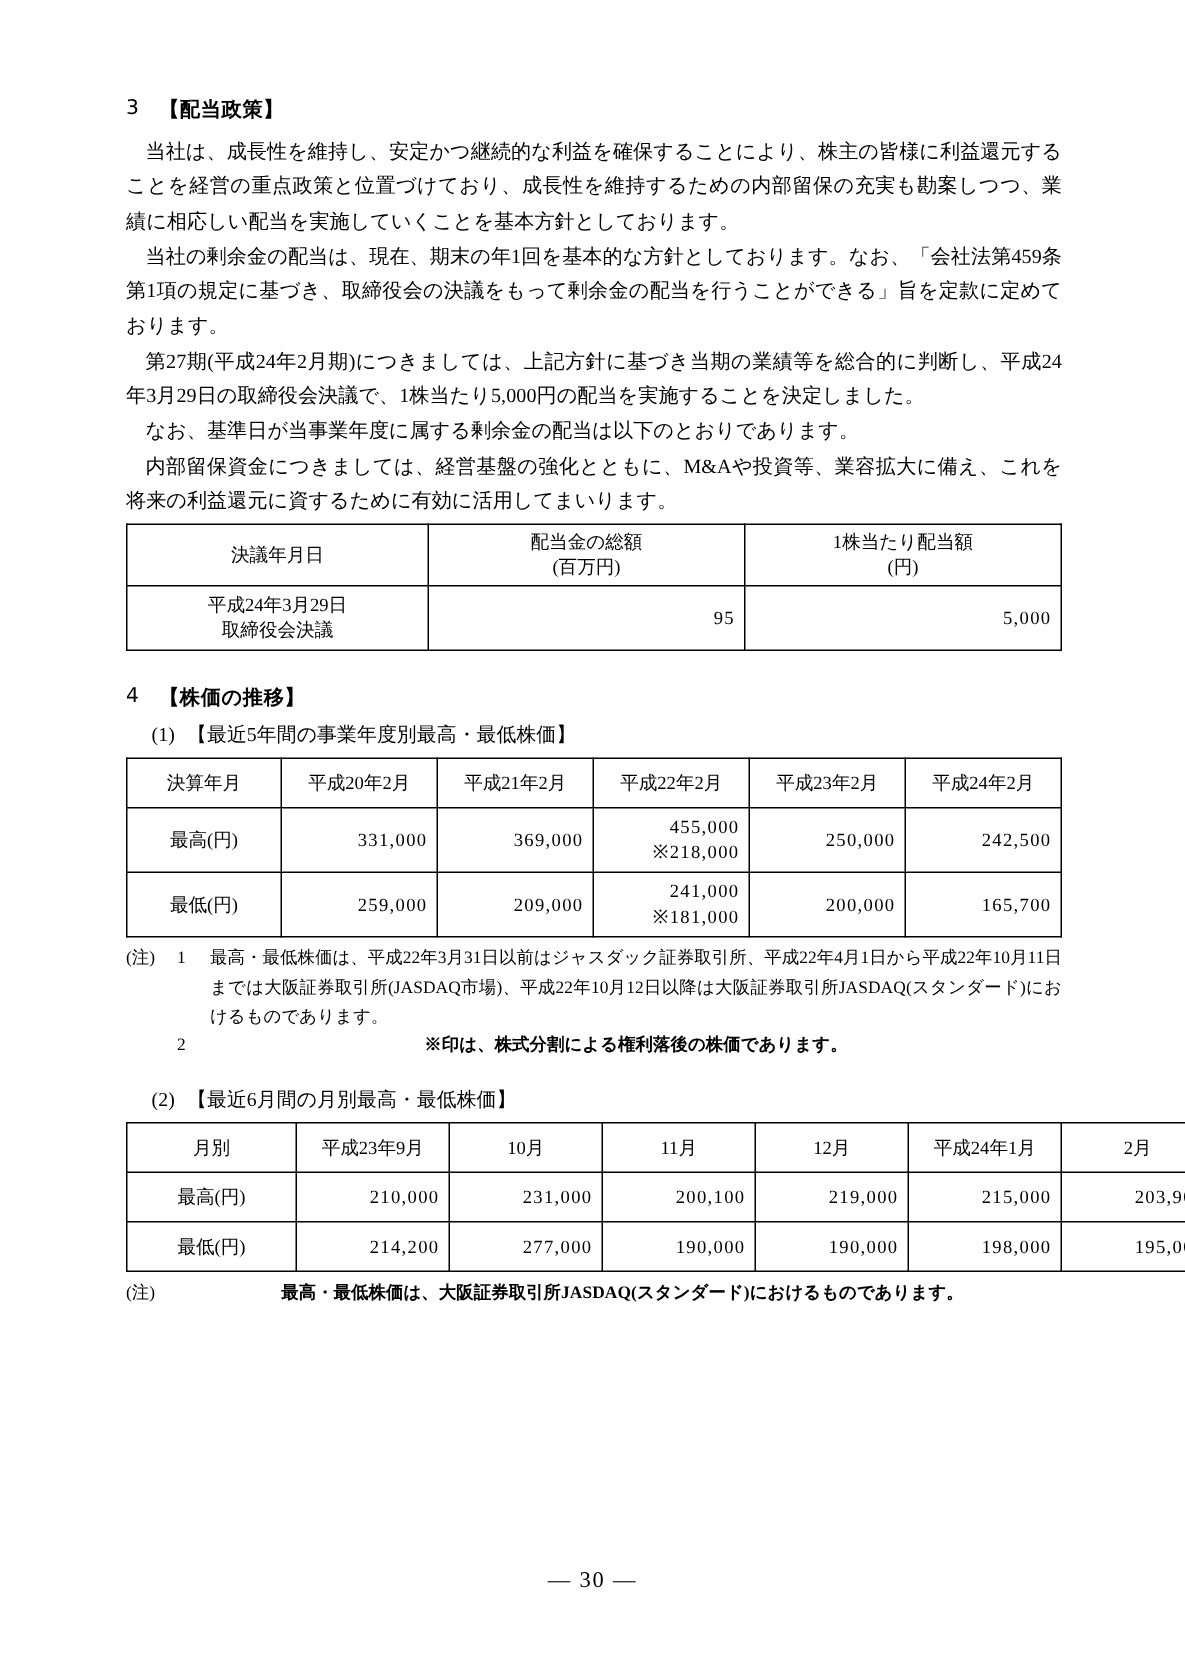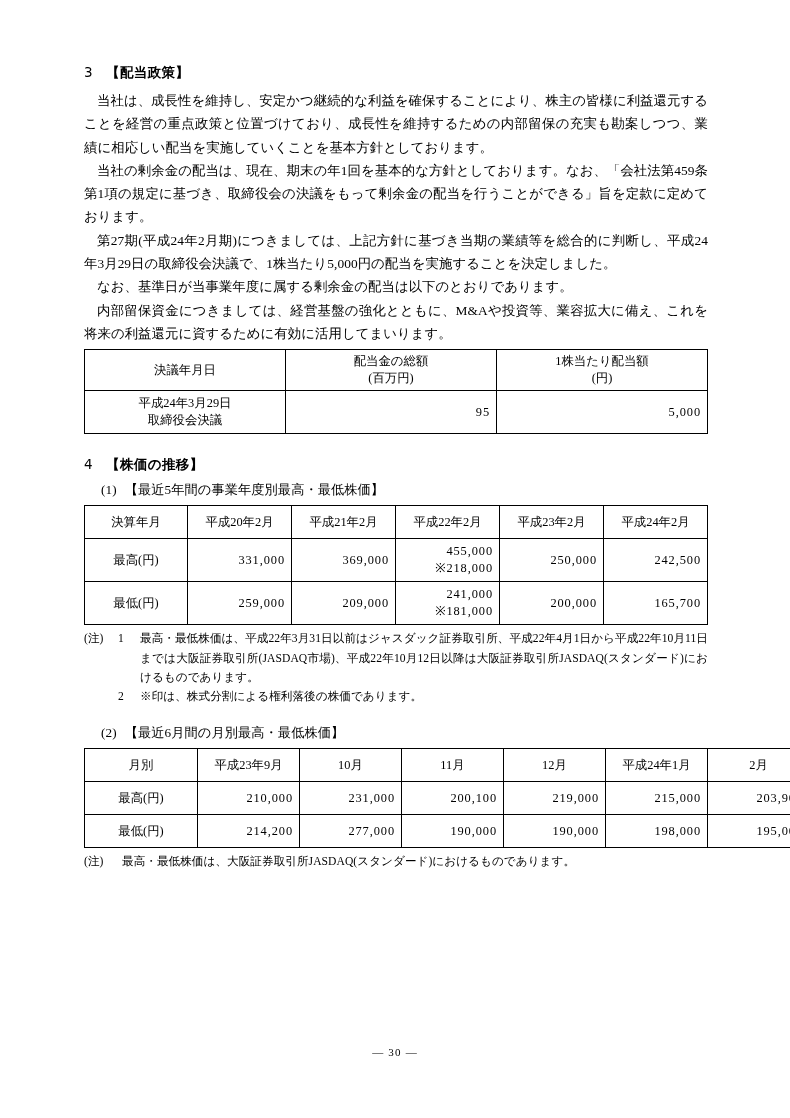--- a/index.html
+++ b/index.html
@@ -93,32 +93,32 @@
   .notes {
     font-size: 11.6px;
     line-height: 19.3px;
     margin-top: 4px;
     letter-spacing: 0.05px;
   }
   .note-row { display: flex; align-items: flex-start; }
   .note-row .tag  { flex: 0 0 34px; }
   .note-row .idx  { flex: 0 0 22px; text-align: left; }
   .note-row .txt  { flex: 1 1 auto; text-align: justify; text-justify: inter-character; }
-  .note-row .txt.nojust { text-align: left; }
+  .note-row .txt.nojust { text-align: center; font-weight: bold; }
   .note-row.no-tag .tag { visibility: hidden; }
   .note-single .txt { padding-left: 4px; }
 
   
   .footer {
     position: absolute;
     left: 0;
     top: 1046px;
     width: 790px;
     text-align: center;
-    font-size: 11px;
+    font-size: 15px;
     letter-spacing: 1.2px;
   }
 </style>
 </head>
 <body>
 
 <div class="page">
   <div class="content">
 
     <div class="sec-head">

